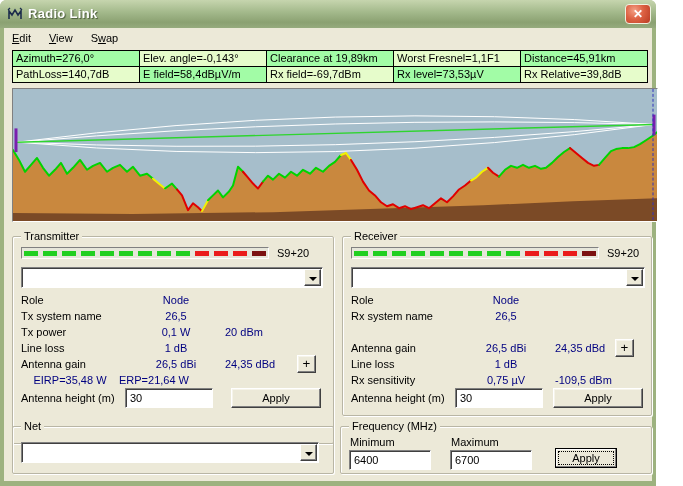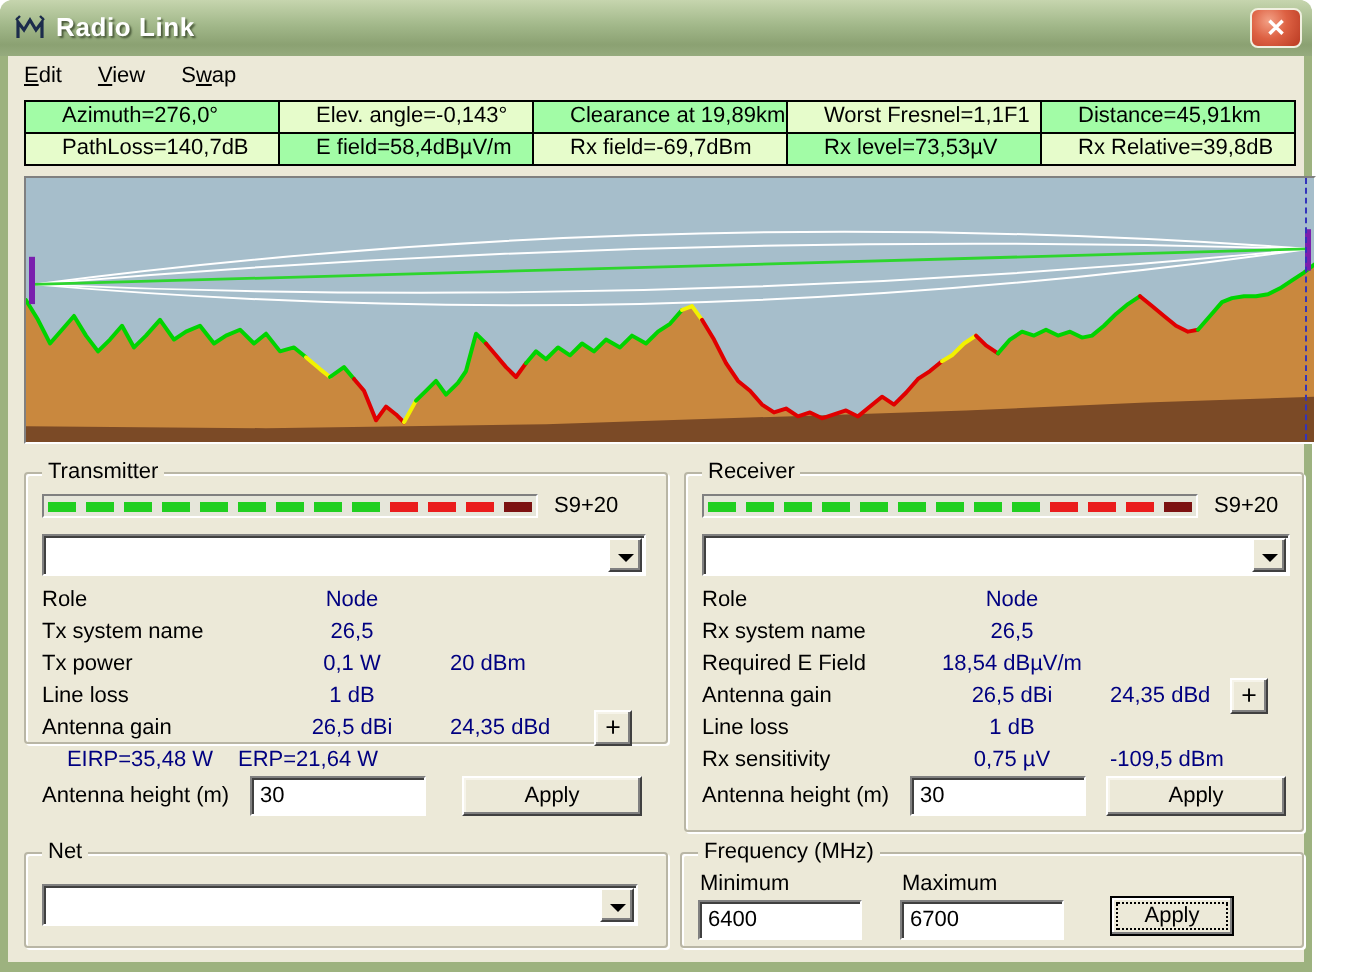--- a/index.html
+++ b/index.html
@@ -17,32 +17,32 @@
     background:radial-gradient(circle at 35% 30%, #f3a186 0%, #dd6143 45%, #b93a22 100%);
     border:1px solid #f0f0e0; color:#fff; font-weight:bold; font-size:12px; text-align:center; line-height:18px; cursor:pointer; }
   
   .menubar { position:absolute; left:0; top:28px; width:648px; height:20px; background:#ece9d8; display:flex; align-items:center; padding-left:8px; gap:18px; }
   .menu-item { cursor:pointer; }
   .menu-item u { text-decoration:underline; }
   
   .info-panel { position:absolute; left:8px; top:50px; width:636px; height:33px;
     display:grid; grid-template-columns:repeat(5,1fr); grid-template-rows:1fr 1fr;
     border:1px solid #000; background:#000; grid-gap:1px; }
-  .info-cell { padding:1px 0 0 18px; white-space:nowrap; overflow:hidden; line-height:13px; }
+  .info-cell { padding:1px 0 0 3px; white-space:nowrap; overflow:hidden; line-height:13px; }
   .info-cell.green { background:#a2fca6; }
   .info-cell.pale  { background:#e6fccb; }
   
   .chart { position:absolute; left:8px; top:88px; width:646px; height:134px;
     border:1px solid; border-color:#808080 #fff #fff #808080; background:#a6becb; }
   .chart svg { display:block; width:644px; height:132px; }
   
   .group { position:absolute; border:1px solid #b9b6a5; border-radius:2px;
     box-shadow:1px 1px 0 #fff, inset 1px 1px 0 #fff; }
   .group-label { position:absolute; top:-7px; left:8px; background:#ece9d8; padding:0 3px; }
-  .tx-group { left:8px;  top:236px; width:322px; height:136px; }
+  .tx-group { left:8px;  top:236px; width:322px; height:208px; }
   .rx-group { left:338px; top:236px; width:310px; height:180px; }
   .net-group { left:8px; top:426px; width:322px; height:48px; }
   .freq-group { left:336px; top:426px; width:312px; height:48px; }
   
   .smeter-row { position:absolute; left:8px; top:9px; height:14px; display:flex; align-items:center; }
   .smeter { width:248px; height:12px; background:#e6e6da; border:1px solid; border-color:#808080 #fff #fff #808080;
     display:flex; align-items:center; padding-left:2px; overflow:hidden; }
   .smeter .seg { display:inline-block; width:14px; height:5px; margin-right:5px; flex:none; }
   .smeter-caption { margin-left:8px; }
   
@@ -222,25 +222,20 @@
     <div class="prow" style="top:57px;">
         <span class="plabel">Role</span>
         <span class="pv1">Node</span>
         <span class="pv2"></span>
       </div>
     <div class="prow" style="top:73px;">
         <span class="plabel">Rx system name</span>
         <span class="pv1">26,5</span>
         <span class="pv2"></span>
       </div>
-    <div class="prow" style="top:89px;">
-        <span class="plabel">Required E Field</span>
-        <span class="pv1">18,54 dBµV/m</span>
-        <span class="pv2"></span>
-      </div>
     <div class="prow" style="top:105px;">
         <span class="plabel">Antenna gain</span>
         <span class="pv1">26,5 dBi</span>
         <span class="pv2">24,35 dBd</span>
       </div>
     <div class="prow" style="top:121px;">
         <span class="plabel">Line loss</span>
         <span class="pv1">1 dB</span>
         <span class="pv2"></span>
       </div>

